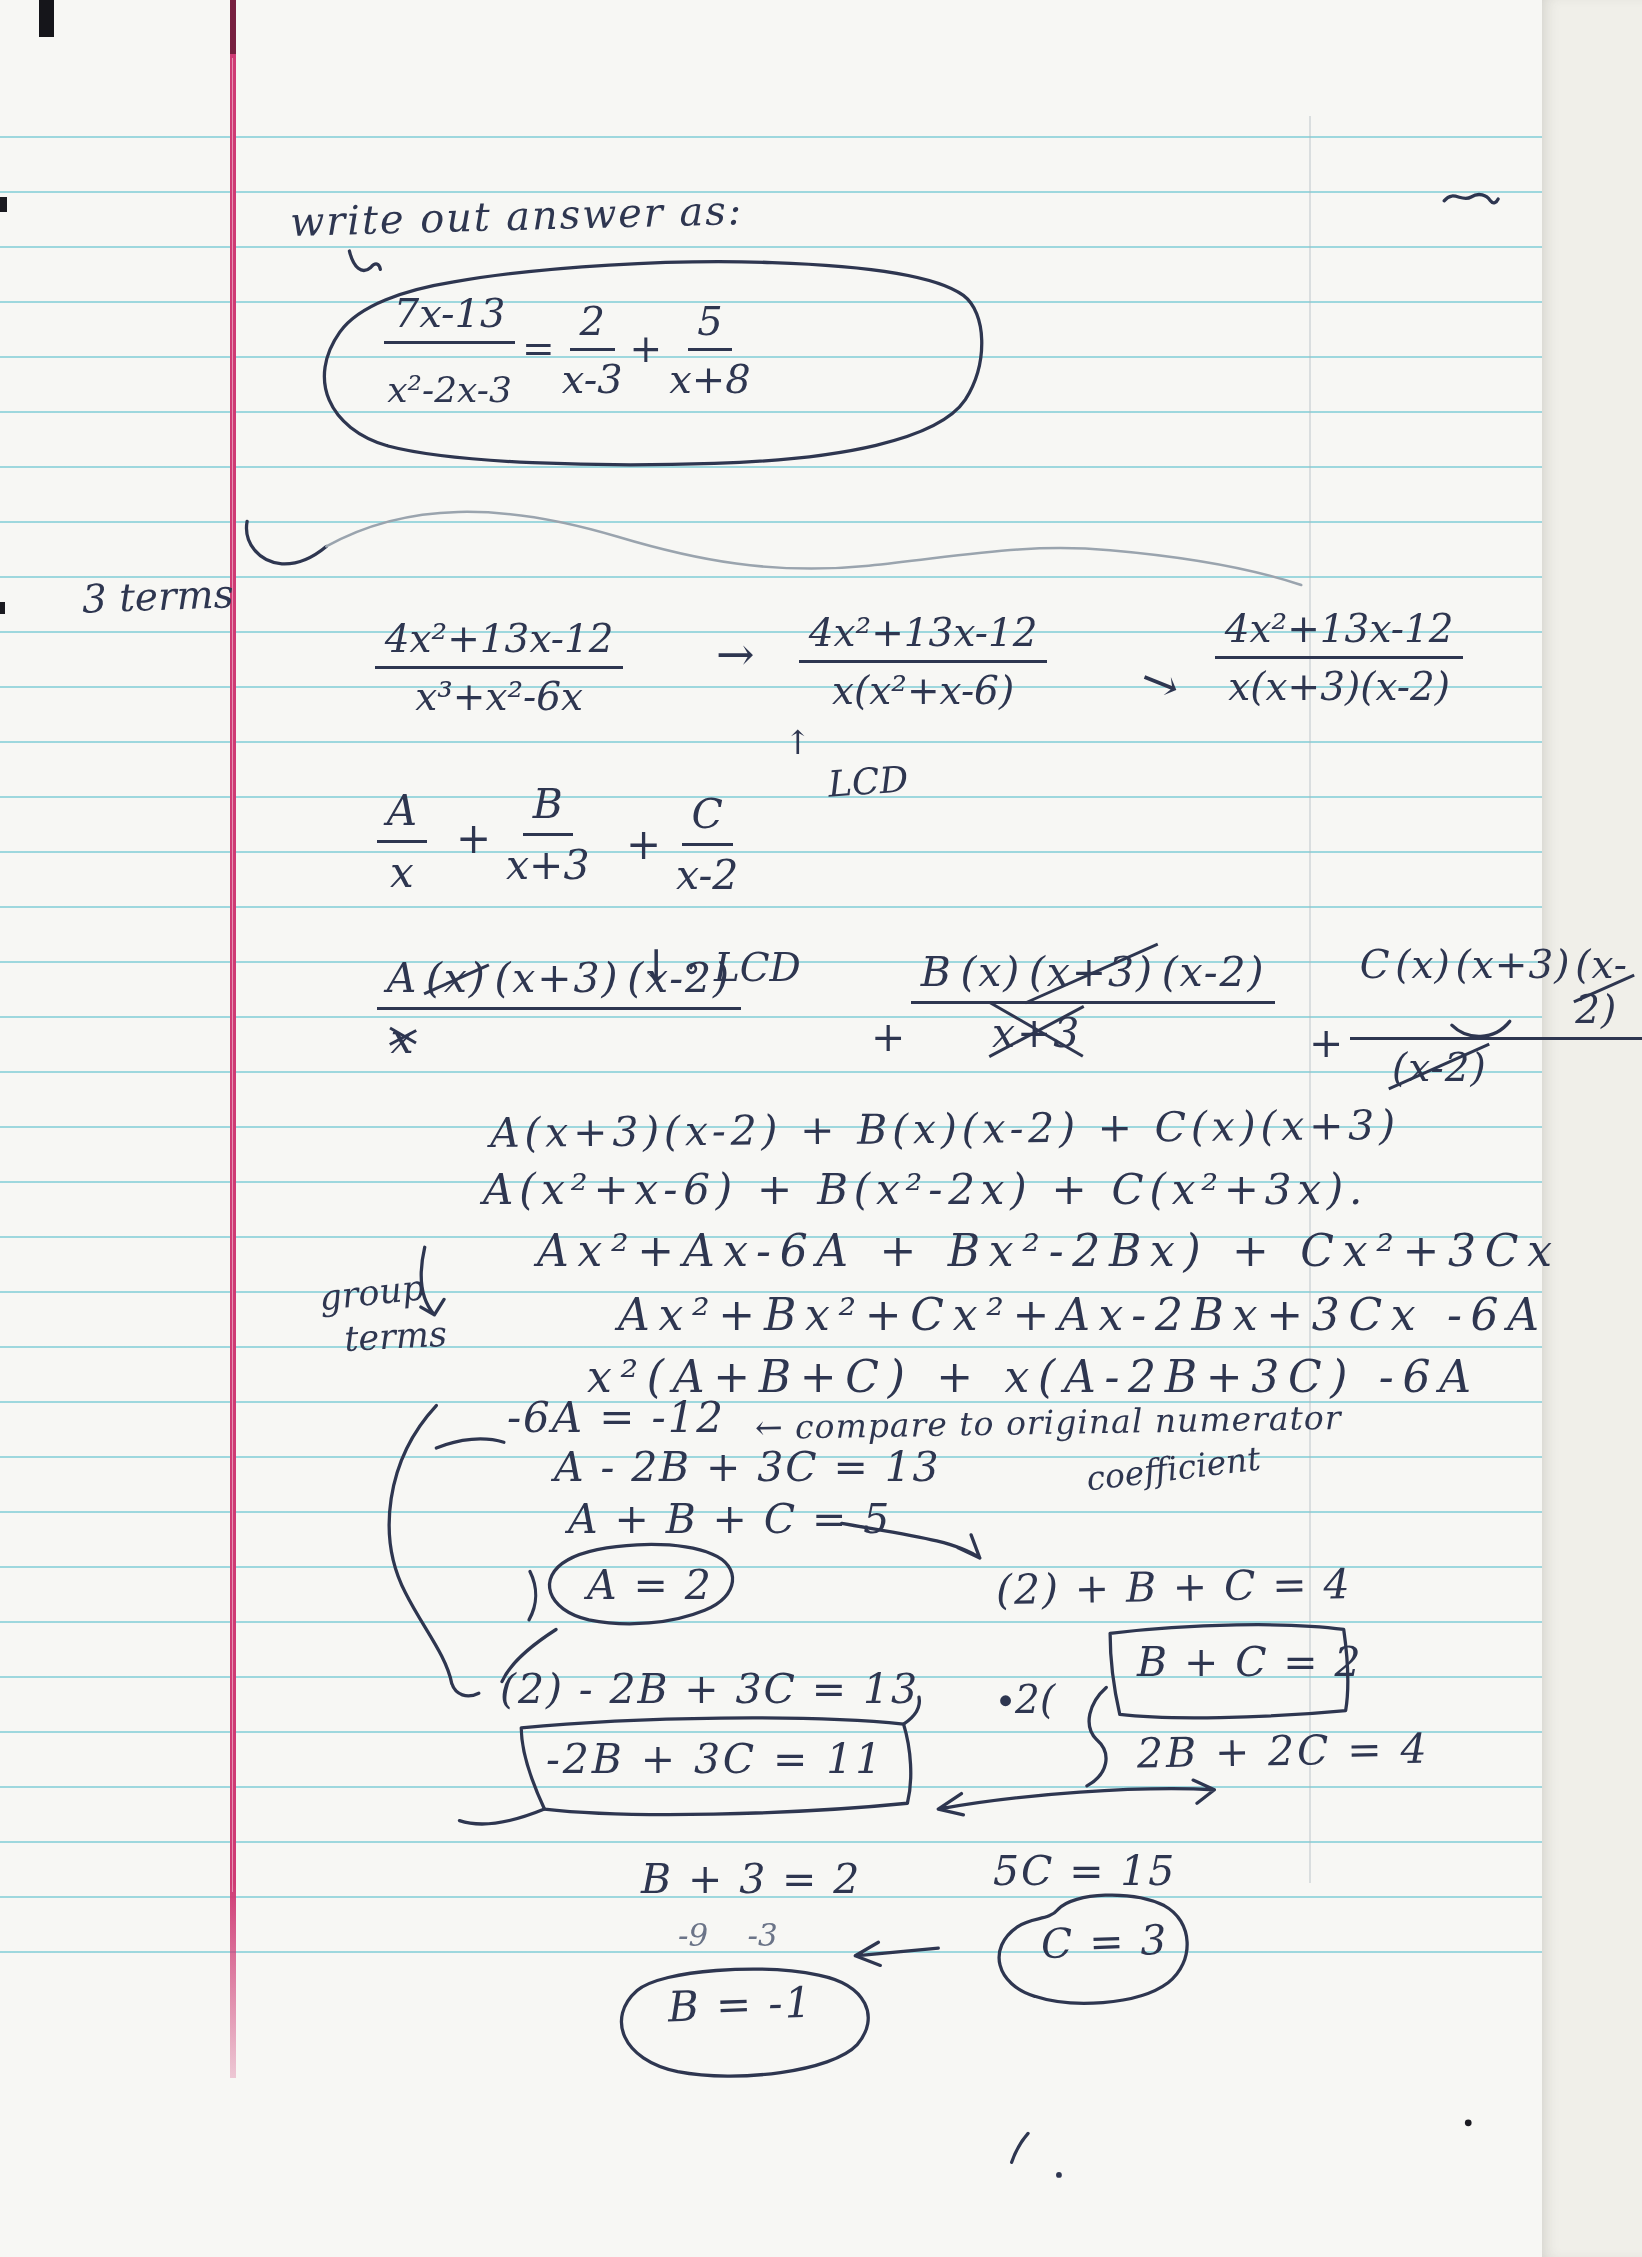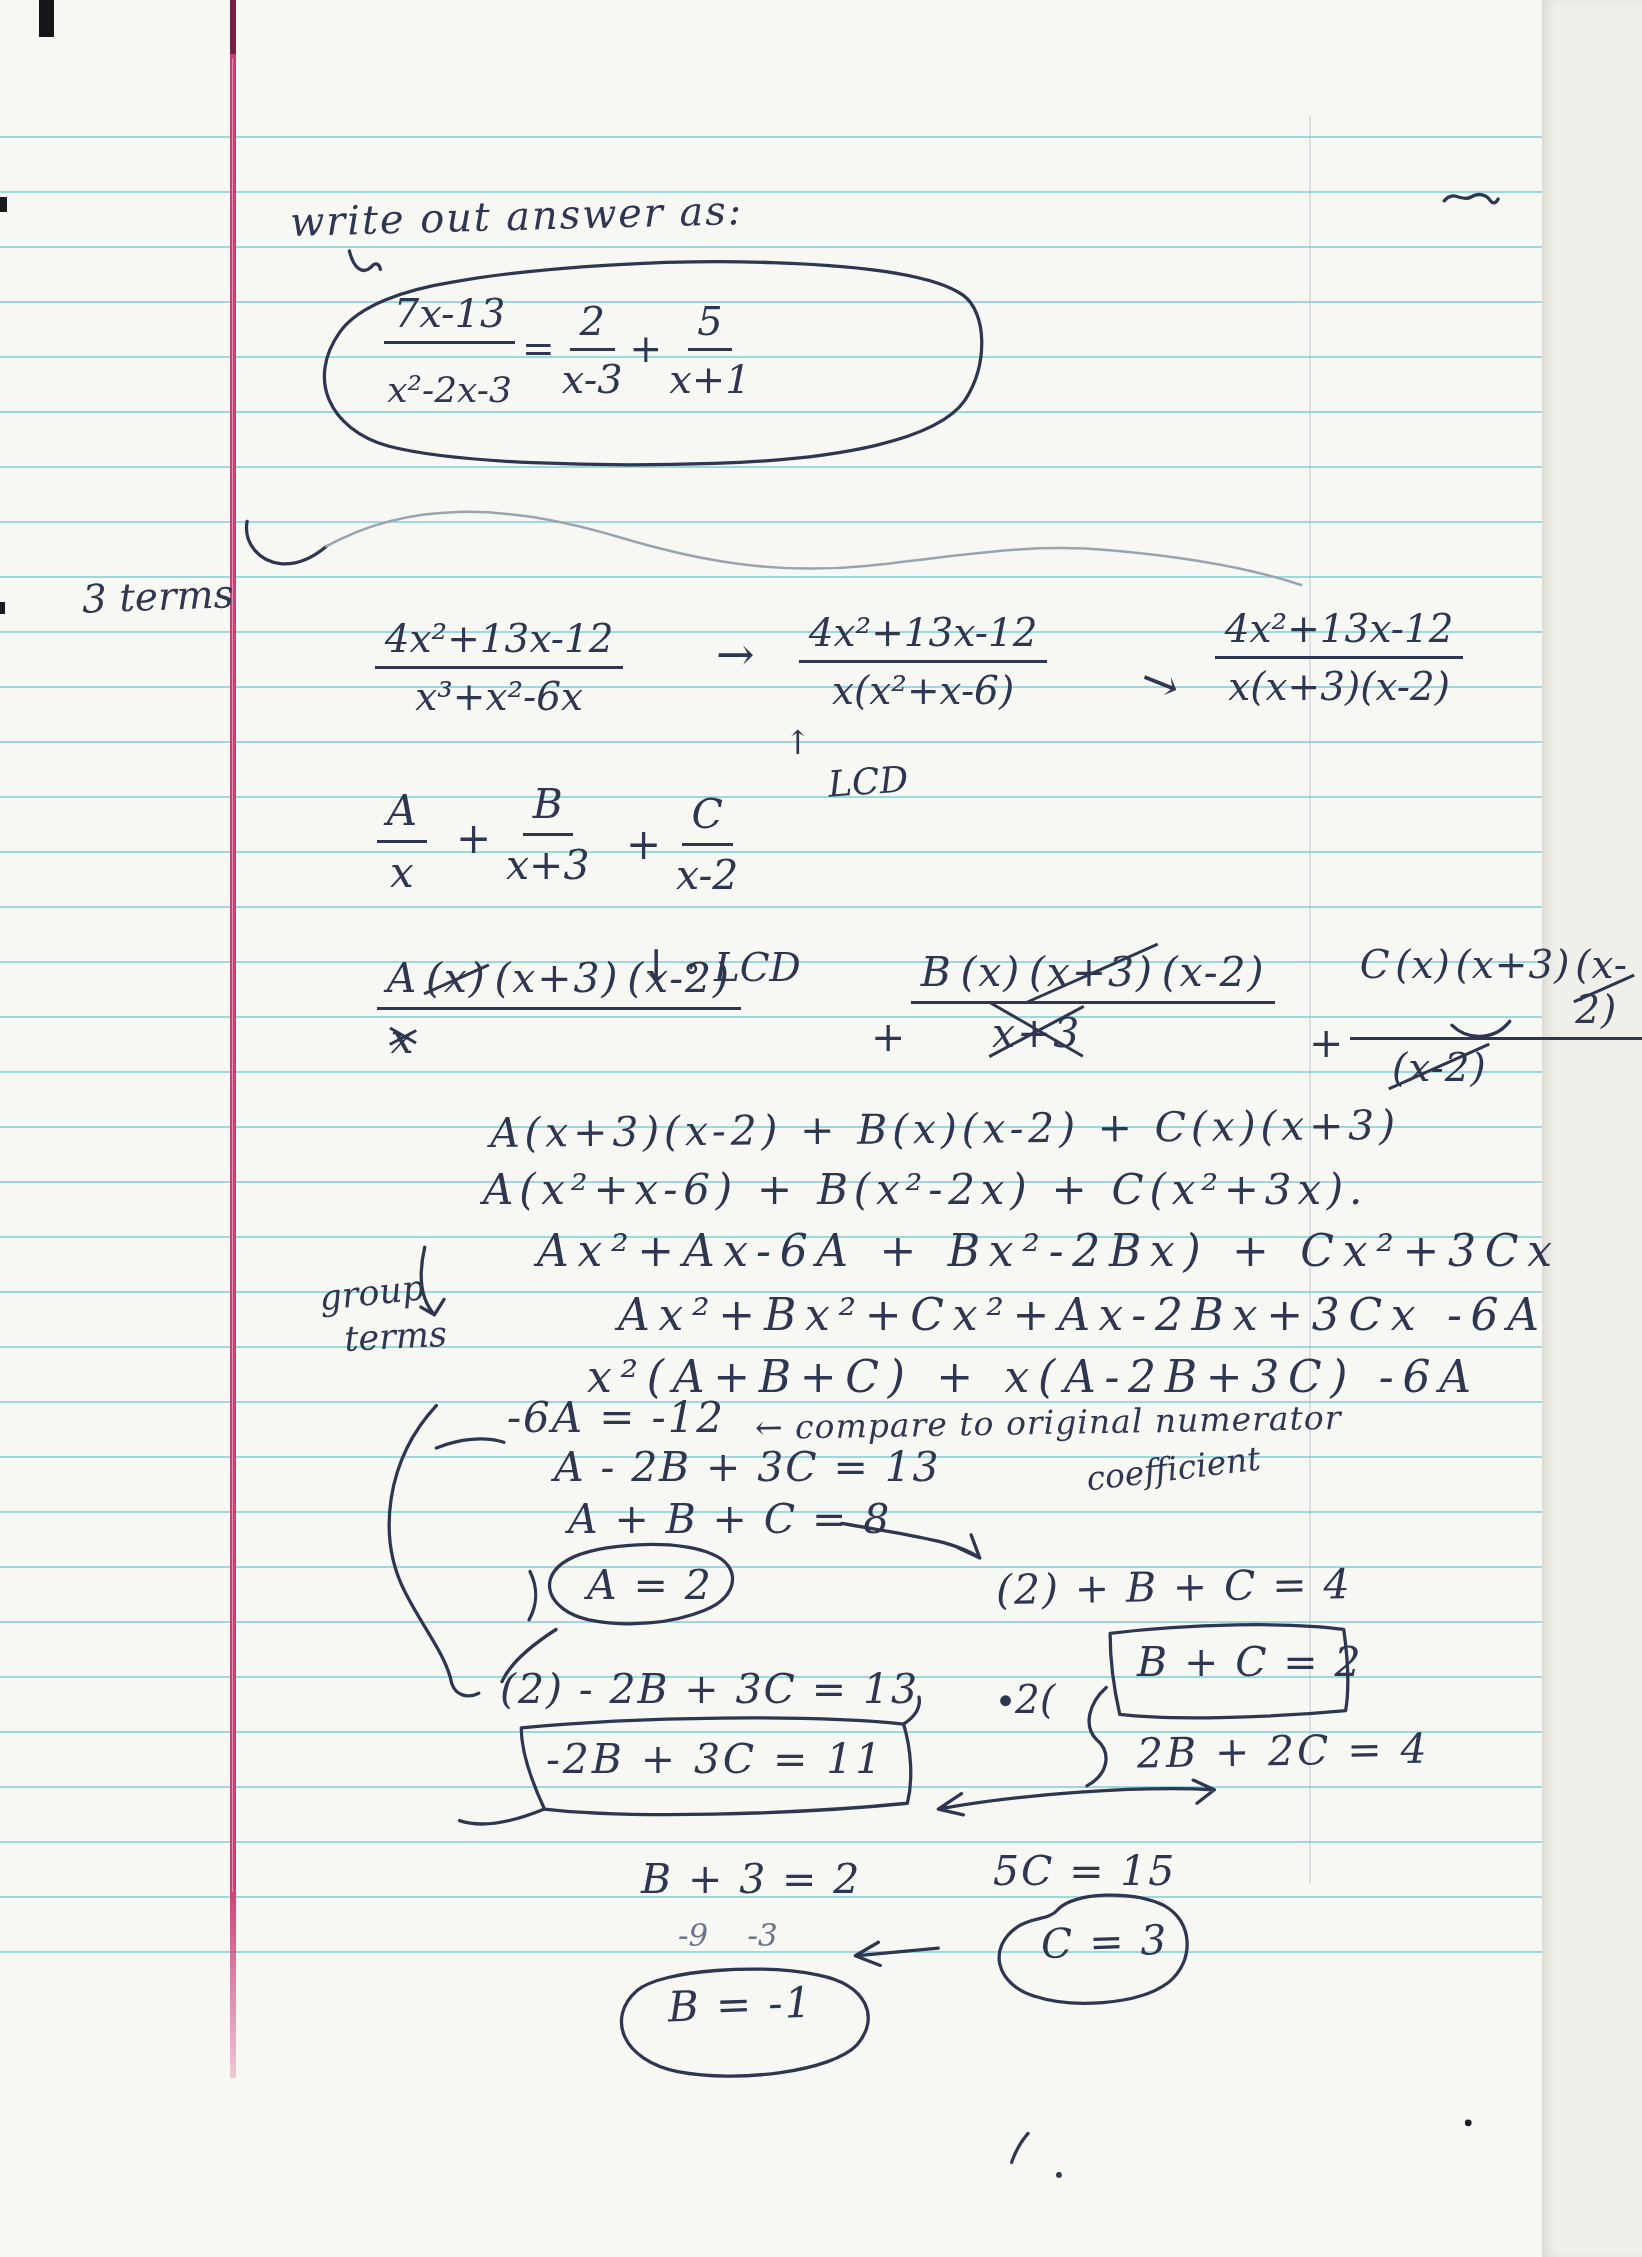--- a/index.html
+++ b/index.html
@@ -95,21 +95,21 @@
     <span class="den" style="font-size:36px;margin-top:20px;">x²-2x-3</span>
   </div>
   <span class="hw" style="position:static;font-size:39px;">=</span>
   <div class="frac" style="font-size:40px;">
     <span class="num">2</span>
     <span class="den">x-3</span>
   </div>
   <span class="hw" style="position:static;font-size:39px;">+</span>
   <div class="frac" style="font-size:40px;">
     <span class="num">5</span>
-    <span class="den">x+1</span>
+    <span class="den">x+8</span>
   </div>
 </div>
 
 <div class="hw" style="left:82px;top:577px;font-size:39px;transform:rotate(-2deg);">3 terms</div>
 
 <div class="frac" style="left:375px;top:616px;font-size:39px;">
   <span class="num">4x²+13x-12</span>
   <span class="den">x³+x²-6x</span>
 </div>
 <div class="hw" style="left:716px;top:630px;font-size:46px;">→</div>
@@ -186,21 +186,21 @@
 
 <div class="hw" style="left:537px;top:1228px;font-size:44px;letter-spacing:8.7px;">Ax²+Ax-6A + Bx²-2Bx) + Cx²+3Cx</div>
 <div class="hw" style="left:618px;top:1292px;font-size:44px;letter-spacing:8.7px;">Ax²+Bx²+Cx²+Ax-2Bx+3Cx -6A</div>
 <div class="hw" style="left:587px;top:1354px;font-size:44px;letter-spacing:8.7px;">x²(A+B+C) + x(A-2B+3C) -6A</div>
 
 <div class="hw" style="left:507px;top:1396px;font-size:42px;letter-spacing:1.9px;">-6A = -12</div>
 <div class="hw" style="left:755px;top:1406px;font-size:33px;letter-spacing:1px;transform:rotate(-1deg);">← compare to original numerator</div>
 <div class="hw" style="left:1086px;top:1452px;font-size:33px;transform:rotate(-7deg);">coefficient</div>
 
 <div class="hw" style="left:554px;top:1446px;font-size:41px;letter-spacing:1.9px;">A - 2B + 3C = 13</div>
-<div class="hw" style="left:568px;top:1498px;font-size:41px;letter-spacing:1.9px;">A + B + C = 8</div>
+<div class="hw" style="left:568px;top:1498px;font-size:41px;letter-spacing:1.9px;">A + B + C = 5</div>
 <div class="hw" style="left:587px;top:1564px;font-size:41px;letter-spacing:1.9px;">A = 2</div>
 
 <div class="hw" style="left:996px;top:1566px;font-size:41px;letter-spacing:1.9px;transform:rotate(-1deg);">(2) + B + C = 4</div>
 <div class="hw" style="left:1137px;top:1641px;font-size:41px;letter-spacing:1.9px;">B + C = 2</div>
 
 <div class="hw" style="left:500px;top:1668px;font-size:41px;letter-spacing:1.9px;">(2) - 2B + 3C = 13</div>
 <div class="hw" style="left:546px;top:1738px;font-size:41px;letter-spacing:2.9px;">-2B + 3C = 11</div>
 <div class="hw" style="left:996px;top:1680px;font-size:39px;">∙2(</div>
 <div class="hw" style="left:1137px;top:1730px;font-size:41px;letter-spacing:2.9px;transform:rotate(-1deg);">2B + 2C = 4</div>
 

